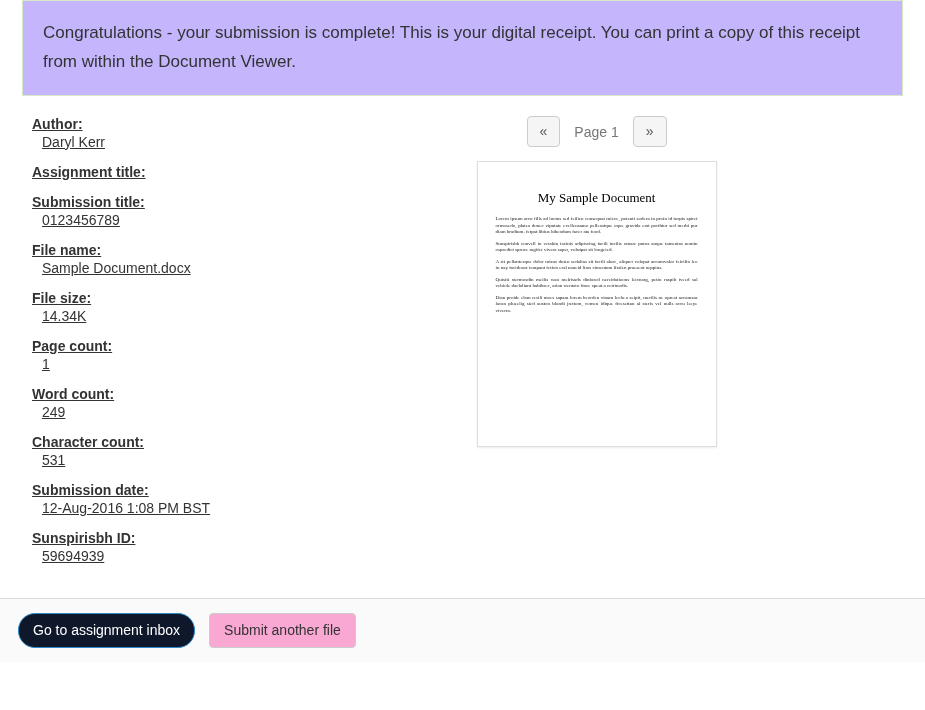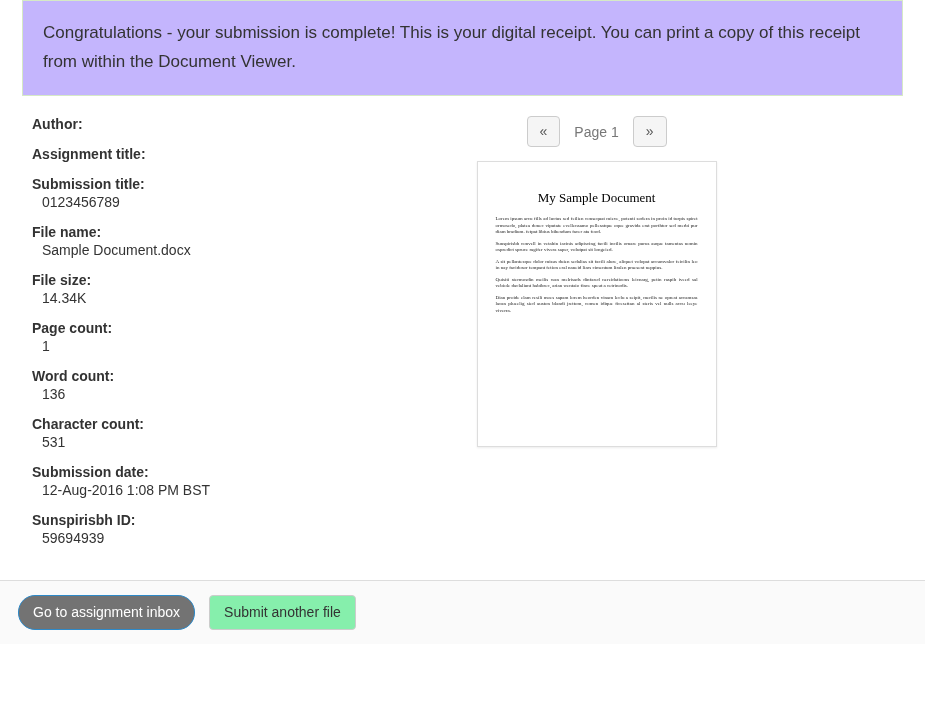--- a/index.html
+++ b/index.html
@@ -20,20 +20,21 @@
       line-height: 1.7;
     }
     .content {
       display: flex;
       padding: 0 22px 20px 22px;
       gap: 80px;
     }
     .meta {
       flex: 0 0 auto;
       padding-left: 10px;
+      text-decoration: underline;
     }
     .meta-row {
       margin-bottom: 14px;
     }
     .meta-label {
       font-weight: bold;
       font-size: 14px;
       color: #333;
       display: block;
     }
@@ -103,42 +104,43 @@
     }
     .btn {
       font-size: 14px;
       padding: 7px 14px;
       border-radius: 4px;
       cursor: pointer;
       border: 1px solid transparent;
       line-height: 1.4;
     }
     .btn-primary {
-      background-color: #737373;
+      background-color: #0f172a;
       border-color: #2d89c8;
       color: #fff;
       border-radius: 17px;
     }
     .btn-default {
-      background-color: #86efac;
+      background-color: #f9a8d4;
       border-color: #ccc;
       color: #333;
     }
   </style>
 </head>
 <body>
 
 <div class="alert-success">
   <span>Congratulations - your submission is complete! This is your digital receipt. You can print a copy of this receipt from within the Document Viewer.</span>
 </div>
 
 <div class="content">
   <div class="meta">
     <div class="meta-row">
       <span class="meta-label">Author:</span>
+      <span class="meta-value">Daryl Kerr</span>
     </div>
     <div class="meta-row">
       <span class="meta-label">Assignment title:</span>
     </div>
     <div class="meta-row">
       <span class="meta-label">Submission title:</span>
       <span class="meta-value">0123456789</span>
     </div>
     <div class="meta-row">
       <span class="meta-label">File name:</span>
@@ -147,21 +149,21 @@
     <div class="meta-row">
       <span class="meta-label">File size:</span>
       <span class="meta-value">14.34K</span>
     </div>
     <div class="meta-row">
       <span class="meta-label">Page count:</span>
       <span class="meta-value">1</span>
     </div>
     <div class="meta-row">
       <span class="meta-label">Word count:</span>
-      <span class="meta-value">136</span>
+      <span class="meta-value">249</span>
     </div>
     <div class="meta-row">
       <span class="meta-label">Character count:</span>
       <span class="meta-value">531</span>
     </div>
     <div class="meta-row">
       <span class="meta-label">Submission date:</span>
       <span class="meta-value">12-Aug-2016 1:08 PM BST</span>
     </div>
     <div class="meta-row">

